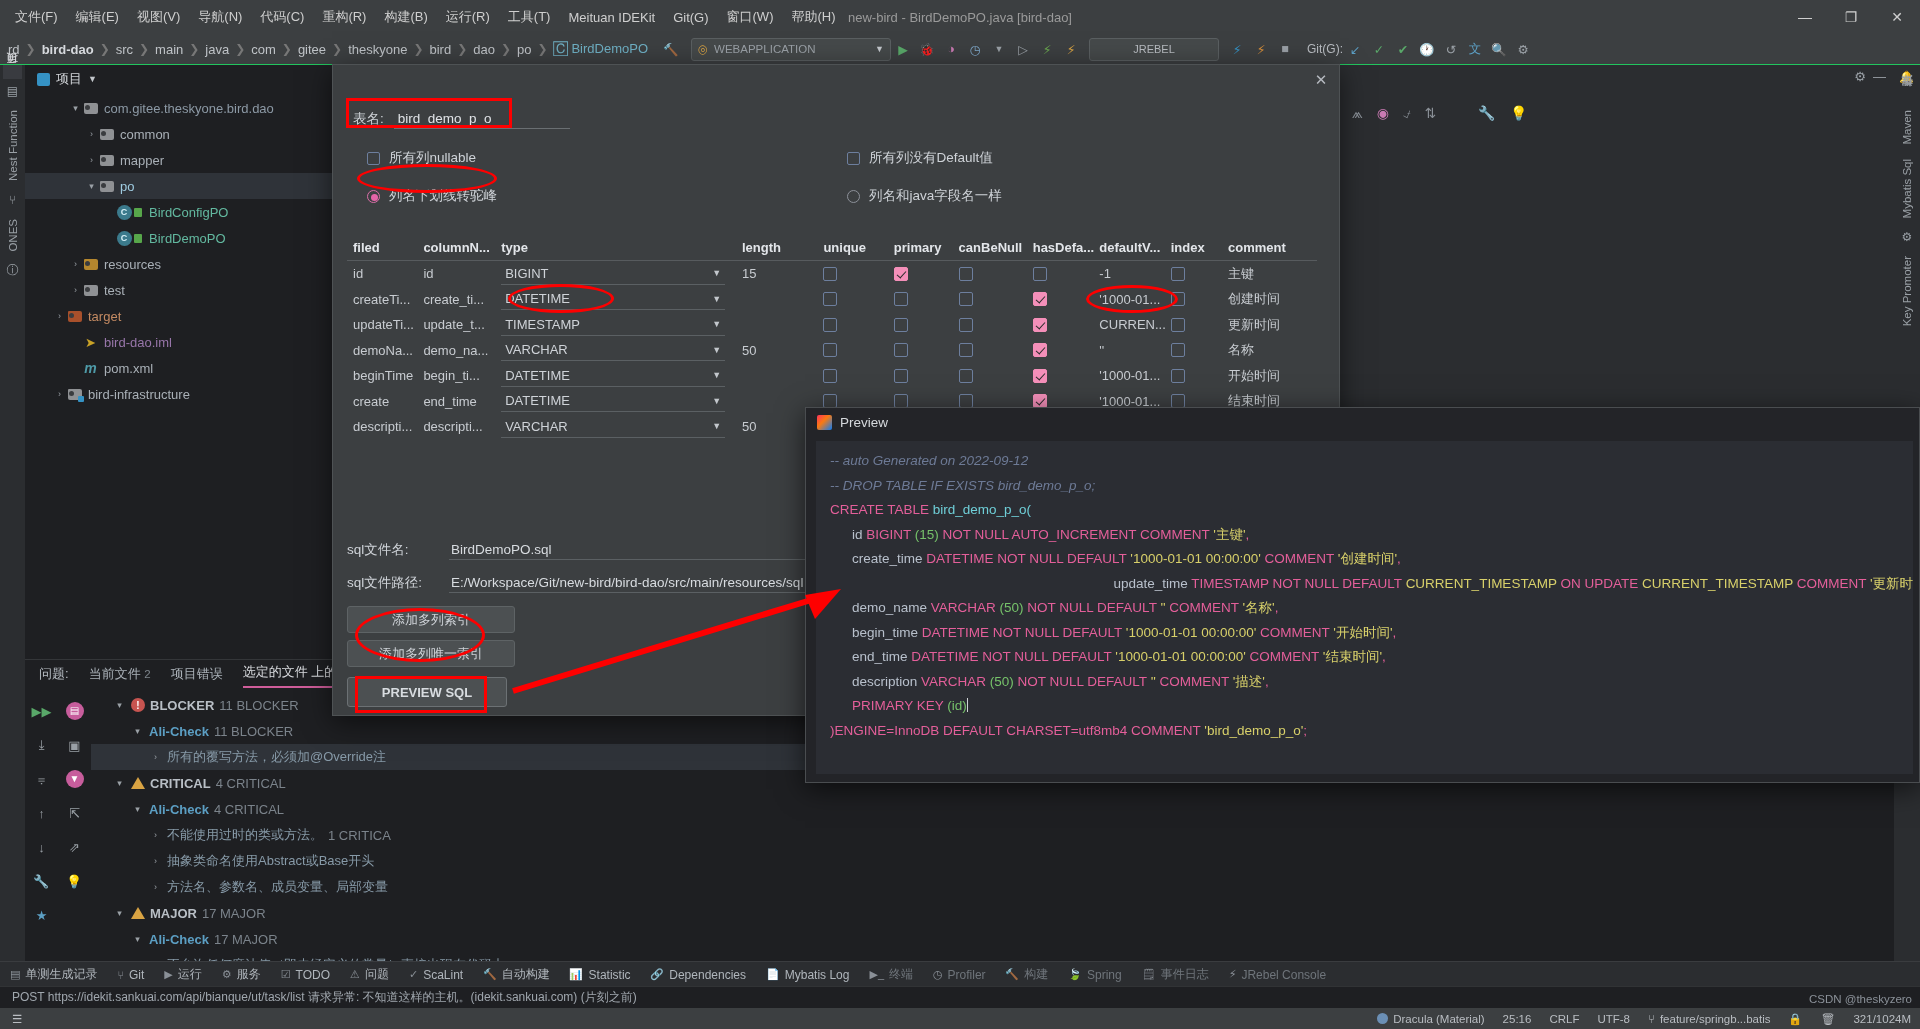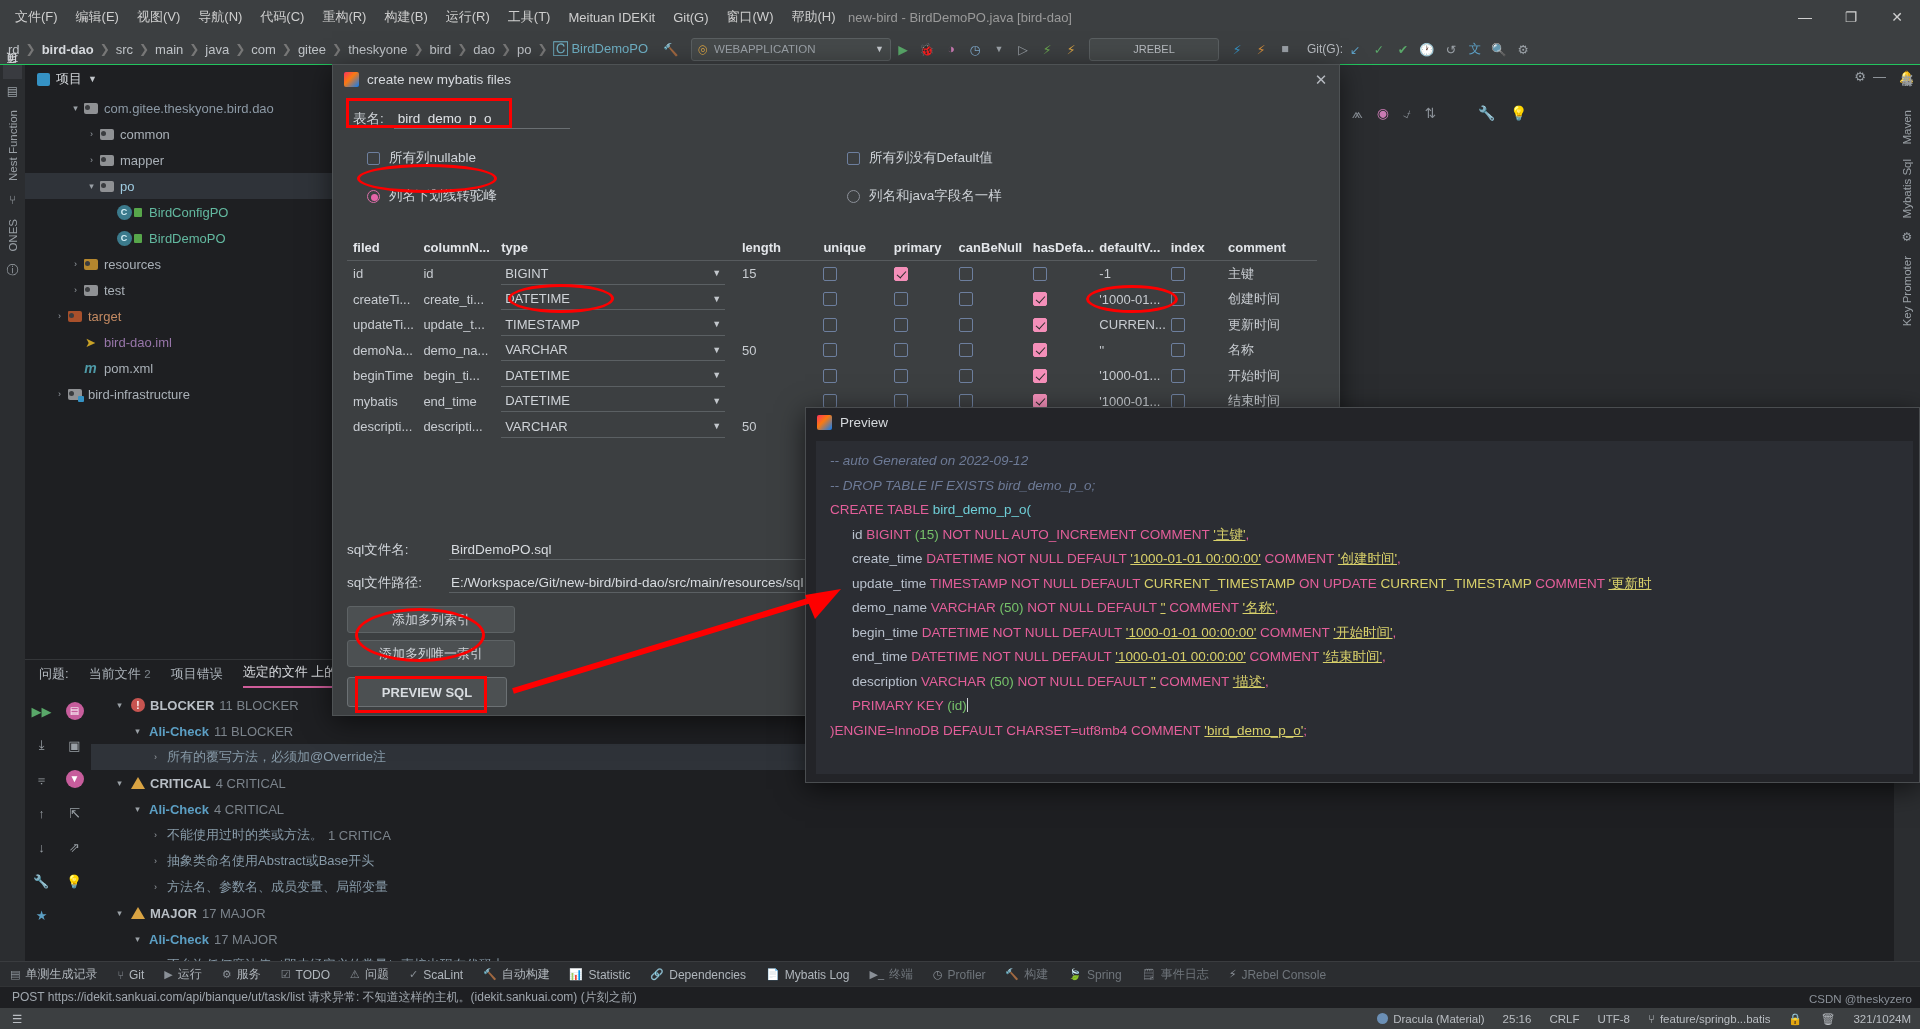--- a/index.html
+++ b/index.html
@@ -144,21 +144,21 @@
   
   .prev{position:absolute;left:805px;top:407px;width:1115px;height:376px;background:#232428;border:1px solid #4a4d50;box-shadow:0 6px 26px rgba(0,0,0,.6);}
   .prev-ttl{height:28px;display:flex;align-items:center;gap:8px;padding-left:11px;font-size:13.5px;color:#d6d9dd;background:#232428;}
   .prev-body{position:absolute;left:10px;top:33px;right:6px;bottom:8px;background:#2b2d33;overflow:hidden;padding:8px 0 0 14px;}
   .sqline{height:24.5px;line-height:24.5px;font-size:13.5px;white-space:nowrap;font-family:"Liberation Sans","DejaVu Sans",sans-serif;}
   .cm{color:#6d7a96;font-style:italic;}
   .kw{color:#e45f9a;}
   .id{color:#b8c0cc;}
   .tbl{color:#6fcfd8;}
   .num{color:#76c26a;}
-  .str{color:#d8d06a;text-decoration:underline;}
+  .str{color:#d8d06a;}
   .fn{color:#d8d06a;}
   .pk{color:#76c26a;}
   .caret-blk{display:inline-block;width:1.5px;height:14px;background:#d0d3d7;vertical-align:-2px;}
 
   
   .ann{position:absolute;border:3px solid #fe0000;pointer-events:none;}
   .ann.oval{border-radius:50%;}
   svg.arrow{position:absolute;left:505px;top:585px;pointer-events:none;}
 </style>
 </head>
@@ -457,24 +457,20 @@
           <div class="prow" style="padding-left: 58px;">
             <span class="arr">›</span>
             <span class="ptext">不允许任何魔法值（即未经定义的常量）直接出现在代码中。</span>
             <span class="pdesc">1 MAJOR</span>
           </div>
         </div>
     </div>
   </div>
 
   <div class="dlg">
-    <div class="dlg-ttl">
-      <span class="ij-logo"></span>
-      <span>create new mybatis files</span>
-    </div>
     <div class="dlg-x">✕</div>
 
     <div class="dlg-body">
       <div class="fr-table">
         <span class="fr-lbl">表名:</span>
         <input class="fr-inp" value="bird_demo_p_o" style="">
       </div>
 
       <div class="optgrid">
         <div class="opt">
@@ -644,21 +640,21 @@
               <div class="c-hasd cbcell">
                 <span class="tcb on"></span>
               </div>
               <div class="c-defv ellip">'1000-01...</div>
               <div class="c-idx cbcell">
                 <span class="tcb"></span>
               </div>
               <div class="c-cmt ellip">开始时间</div>
             </div>
             <div class="grow">
-              <div class="c-filed ellip">mybatis</div>
+              <div class="c-filed ellip">create</div>
               <div class="c-col ellip">end_time</div>
               <div class="c-type">
                 <div class="combo">
                   <span class="cv">DATETIME</span>
                   <span class="caret">▼</span>
                 </div>
               </div>
               <div class="c-len ellip"></div>
               <div class="c-unique cbcell">
                 <span class="tcb"></span>
@@ -731,21 +727,21 @@
     <div class="prev-ttl">
       <span class="ij-logo"></span>
       <span>Preview</span>
     </div>
     <div class="prev-body" id="sqlbody">
         <div class="sqline" style="padding-left: 0px;"><span class="cm">-- auto Generated on 2022-09-12</span></div>
         <div class="sqline" style="padding-left: 0px;"><span class="cm">-- DROP TABLE IF EXISTS bird_demo_p_o;</span></div>
         <div class="sqline" style="padding-left: 0px;"><span class="kw">CREATE TABLE </span><span class="tbl">bird_demo_p_o(</span></div>
         <div class="sqline" style="padding-left: 22px;"><span class="id">id </span><span class="kw">BIGINT </span><span class="num">(15)</span><span class="kw"> NOT NULL AUTO_INCREMENT COMMENT </span><span class="str">'主键'</span><span class="kw">,</span></div>
         <div class="sqline" style="padding-left: 22px;"><span class="id">create_time </span><span class="kw">DATETIME NOT NULL DEFAULT </span><span class="str">'1000-01-01 00:00:00'</span><span class="kw"> COMMENT </span><span class="str">'创建时间'</span><span class="kw">,</span></div>
-        <div class="sqline" style="padding-left: 22px;"><span class="id">update_time </span><span class="kw">TIMESTAMP NOT NULL DEFAULT </span><span class="fn">CURRENT_TIMESTAMP</span><span class="kw"> ON UPDATE </span><span class="fn">CURRENT_TIMESTAMP</span><span class="kw"> COMMENT </span><span class="str">'更新时</span></div>
+        <div class="sqline" style="padding-left: 22px; text-align: right;"><span class="id">update_time </span><span class="kw">TIMESTAMP NOT NULL DEFAULT </span><span class="fn">CURRENT_TIMESTAMP</span><span class="kw"> ON UPDATE </span><span class="fn">CURRENT_TIMESTAMP</span><span class="kw"> COMMENT </span><span class="str">'更新时</span></div>
         <div class="sqline" style="padding-left: 22px;"><span class="id">demo_name </span><span class="kw">VARCHAR </span><span class="num">(50)</span><span class="kw"> NOT NULL DEFAULT </span><span class="str">''</span><span class="kw"> COMMENT </span><span class="str">'名称'</span><span class="kw">,</span></div>
         <div class="sqline" style="padding-left: 22px;"><span class="id">begin_time </span><span class="kw">DATETIME NOT NULL DEFAULT </span><span class="str">'1000-01-01 00:00:00'</span><span class="kw"> COMMENT </span><span class="str">'开始时间'</span><span class="kw">,</span></div>
         <div class="sqline" style="padding-left: 22px;"><span class="id">end_time </span><span class="kw">DATETIME NOT NULL DEFAULT </span><span class="str">'1000-01-01 00:00:00'</span><span class="kw"> COMMENT </span><span class="str">'结束时间'</span><span class="kw">,</span></div>
         <div class="sqline" style="padding-left: 22px;"><span class="id">description </span><span class="kw">VARCHAR </span><span class="num">(50)</span><span class="kw"> NOT NULL DEFAULT </span><span class="str">''</span><span class="kw"> COMMENT </span><span class="str">'描述'</span><span class="kw">,</span></div>
         <div class="sqline" style="padding-left: 22px;"><span class="kw">PRIMARY KEY </span><span class="pk">(id)</span><span class="caret-blk"></span></div>
         <div class="sqline" style="padding-left: 0px;"><span class="kw">)</span><span class="kw">ENGINE=InnoDB DEFAULT CHARSET=utf8mb4 COMMENT </span><span class="str">'bird_demo_p_o'</span><span class="kw">;</span></div>
       </div>
   </div>
 
   <div class="ann" style="left:346px;top:98px;width:166px;height:30px;"></div>

